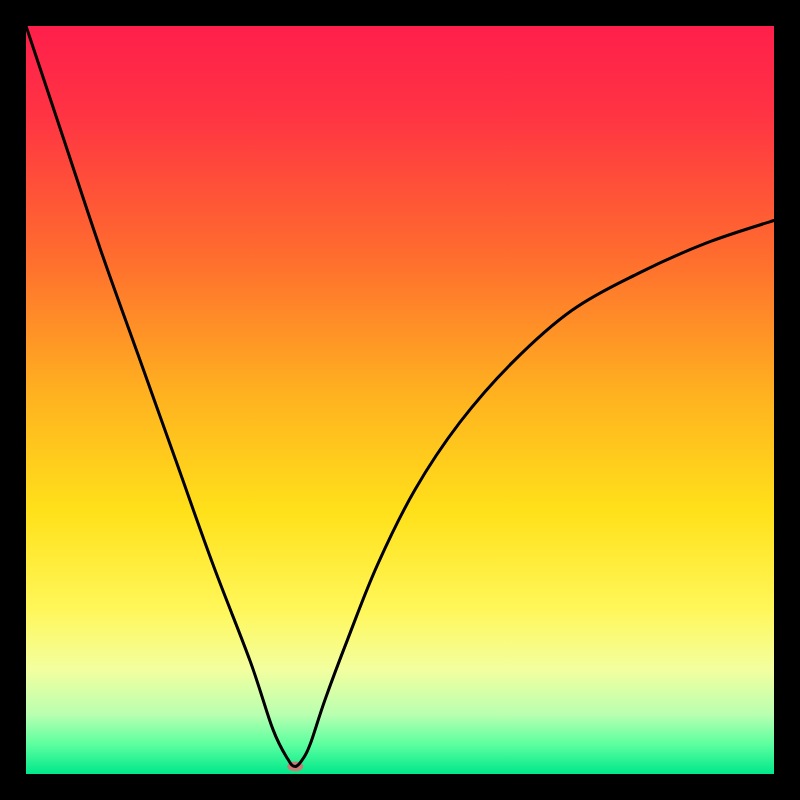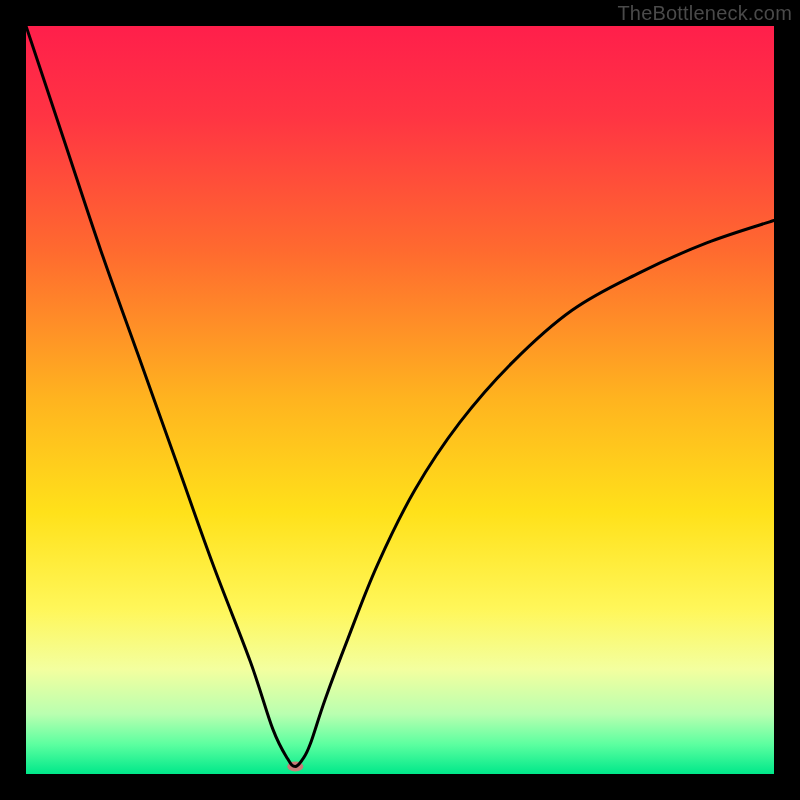--- a/index.html
+++ b/index.html
@@ -33,21 +33,20 @@
     top: 26px;
     width: 748px;
     height: 748px;
   }
   svg { display: block; }
 </style>
 </head>
 <body>
 
 <div class="frame">
-  <div class="watermark">TheBottleneck.com</div>
 
   <div class="plot">
     <svg id="chart-svg" width="748" height="748" viewBox="0 0 748 748">
       <defs>
         <linearGradient id="bg-grad" x1="0" y1="0" x2="0" y2="1">
             <stop offset="0%" stop-color="#ff1f4b"></stop>
             <stop offset="12%" stop-color="#ff3443"></stop>
             <stop offset="30%" stop-color="#ff6a2f"></stop>
             <stop offset="50%" stop-color="#ffb41f"></stop>
             <stop offset="65%" stop-color="#ffe11a"></stop>

